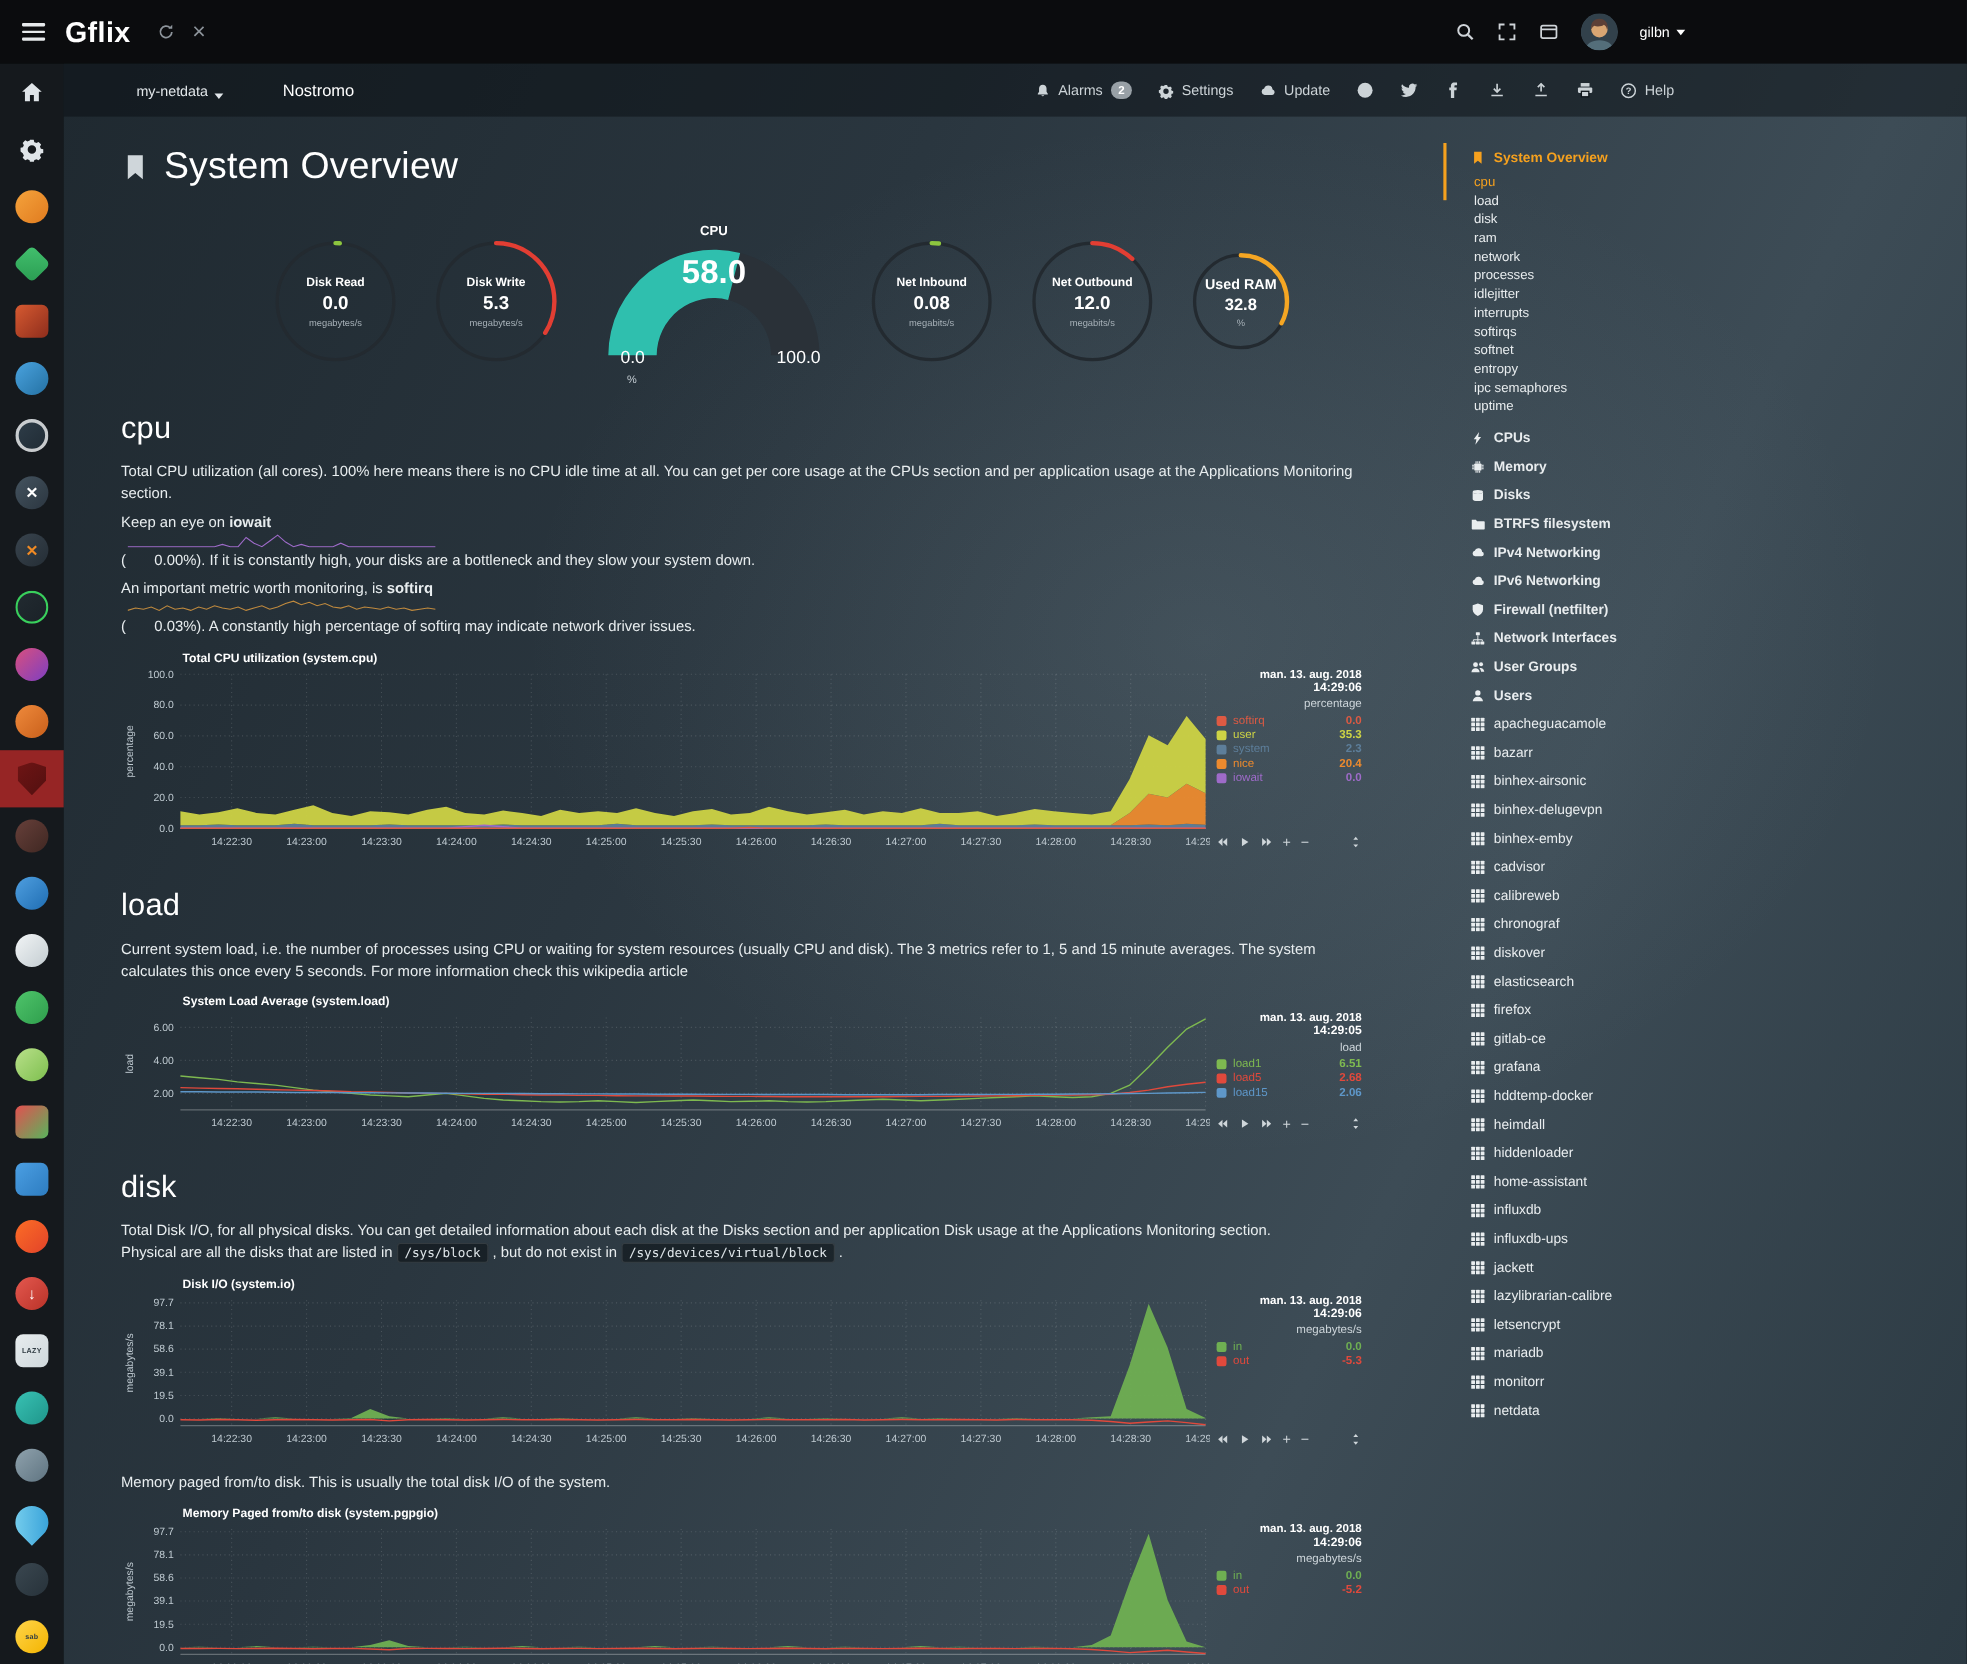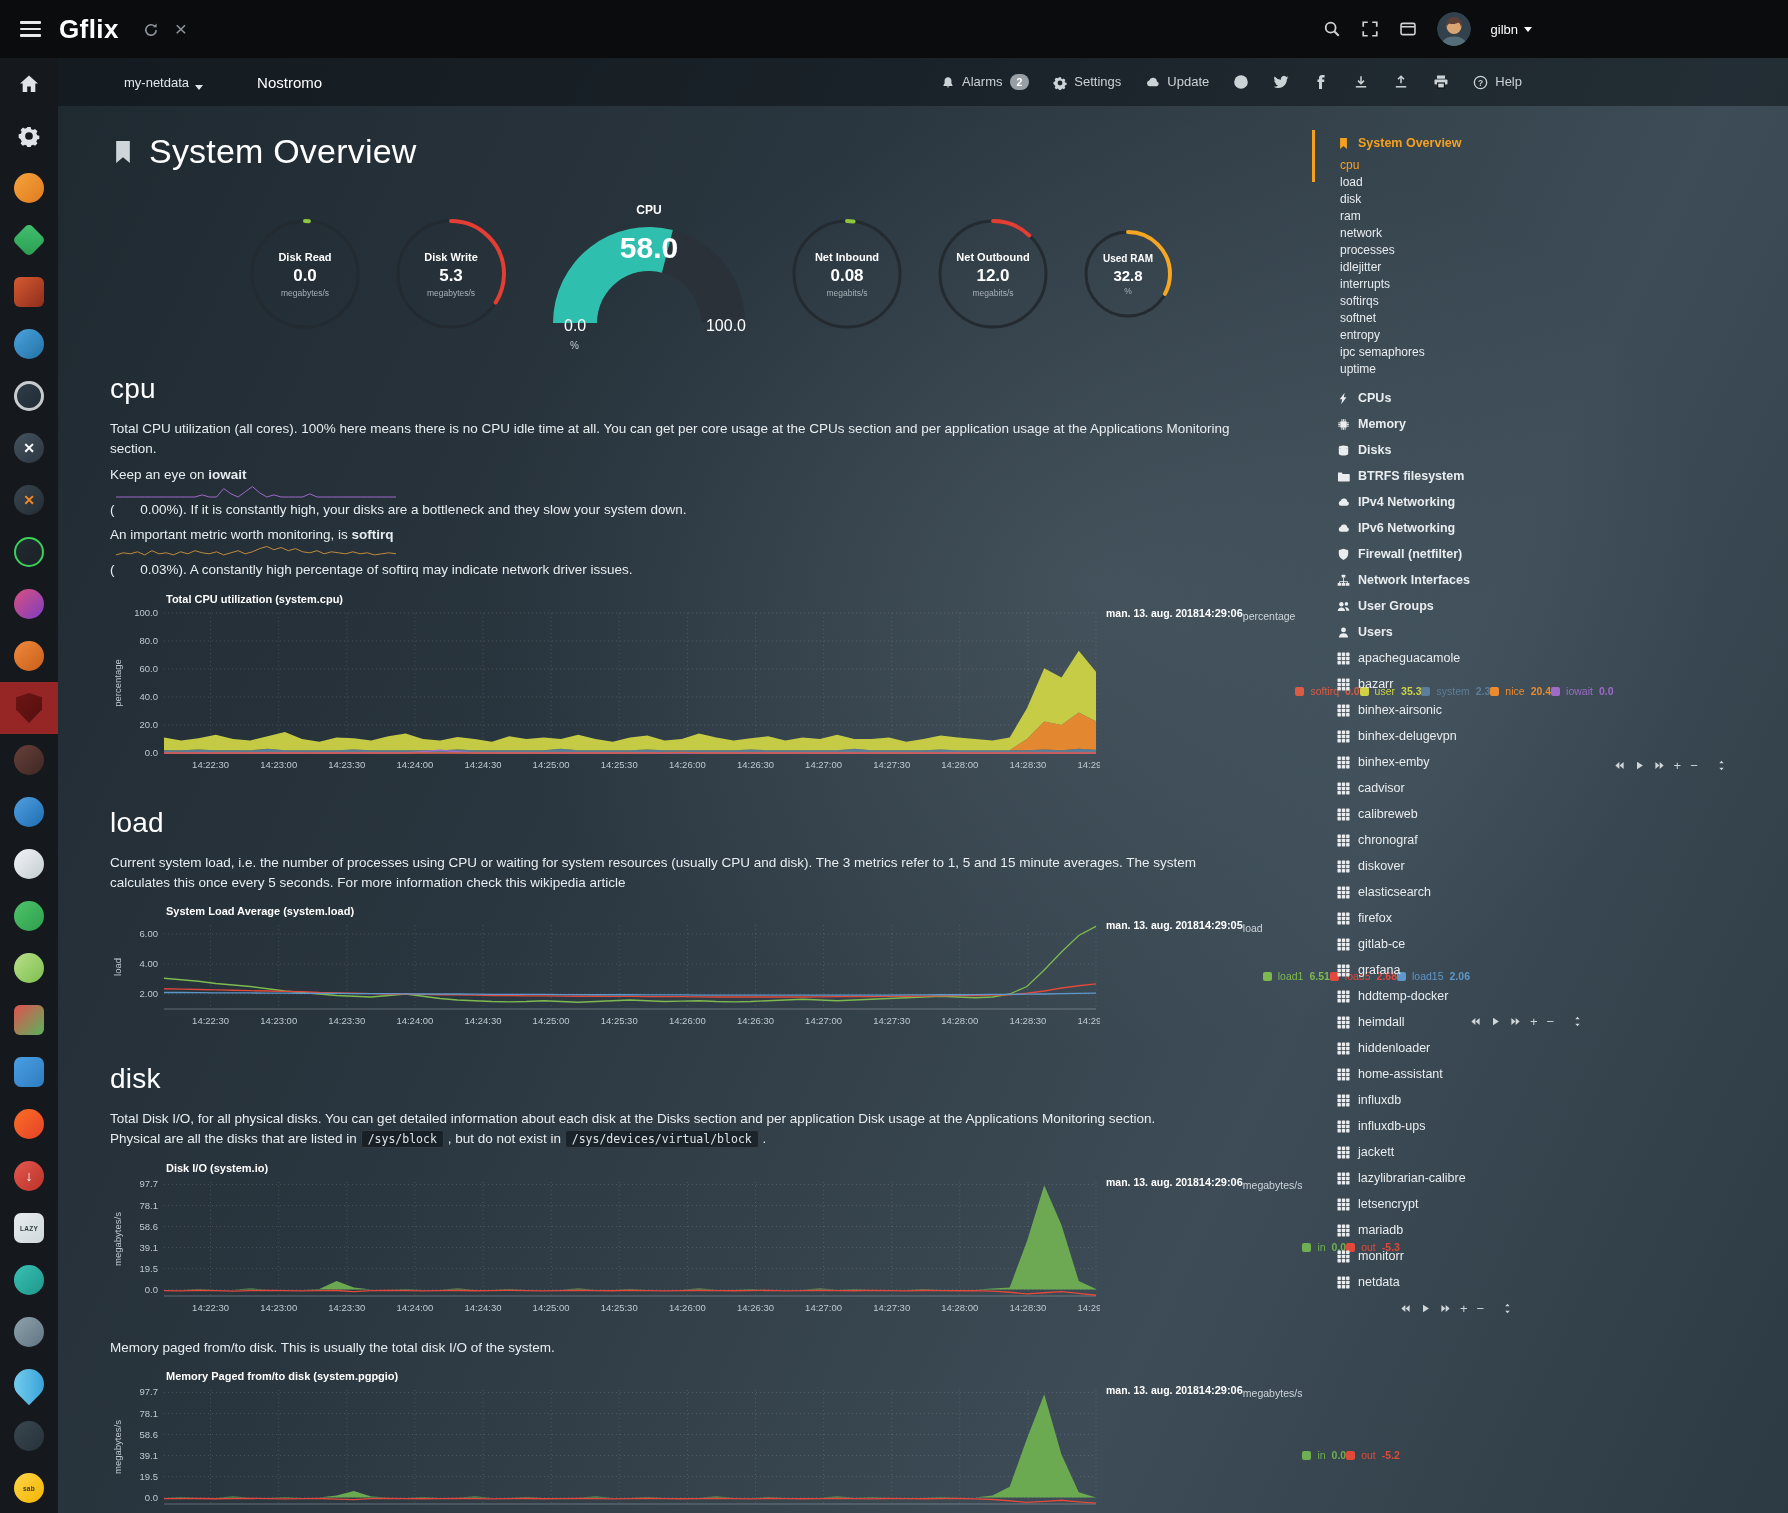--- a/index.html
+++ b/index.html
@@ -58,21 +58,21 @@
   .page-head h1{font-size:34px;font-weight:400;color:#fff;margin:0;letter-spacing:.2px}
   .subtitle{font-size:12.5px;color:#dfe5e8;margin:10px 0 0 2px}
 
   
   .gauges-row{display:flex;align-items:center;justify-content:center;gap:28px;margin:36px 0 6px}
   .gauge{position:relative;flex:none}
   .g-ov{position:absolute;inset:0;display:flex;flex-direction:column;align-items:center;justify-content:center}
   .g-label{font-size:11px;font-weight:700;color:#fff}
   .g-value{font-size:17px;font-weight:700;color:#fff;margin-top:3px}
   .g-unit{font-size:8.5px;color:#a7b1b8;margin-top:2px}
-  .gauge.sm .g-label{font-size:10px}
+  .gauge.sm .g-label{font-size:13px}
   .gauge.sm .g-value{font-size:15px}
   .easy{width:210px;height:134px;margin:0 6px}
   .easy .cpu-l{position:absolute;top:-4px;left:0;right:0;text-align:center;font-weight:700;font-size:12px;color:#fff}
   .easy .big{position:absolute;top:24px;left:0;right:0;text-align:center;font-size:30px;font-weight:700;color:#fff}
   .easy .mn{position:absolute;bottom:6px;left:20px;font-size:16px;color:#fff}
   .easy .mx{position:absolute;bottom:6px;right:8px;font-size:16px;color:#fff}
   .easy .pct{position:absolute;bottom:-10px;left:26px;font-size:10px;color:#c3ccd2}
 
   
   section h2{font-size:28px;font-weight:400;color:#fff;margin:32px 0 14px;letter-spacing:.2px}
@@ -82,21 +82,21 @@
   .code{font-family:"DejaVu Sans Mono",monospace;font-size:11.5px;background:rgba(10,14,18,.55);
         border:1px solid rgba(255,255,255,.12);border-radius:3px;padding:1px 6px;color:#dfe6ea}
 
   
   .chart-block{margin-top:12px}
   .chart-title{font-size:11px;font-weight:700;color:#fff;margin:0 0 2px 56px}
   .chart-main{display:flex;align-items:stretch}
   .grid{stroke:rgba(255,255,255,.14);stroke-dasharray:1 3}
   .axis{stroke:rgba(255,255,255,.28)}
   .axlbl{fill:#bfcad1;font-size:9.5px}
-  .chart-side{width:140px;flex:none;display:flex;flex-direction:row;font-size:10.5px;padding:0 2px 0 6px}
+  .chart-side{width:140px;flex:none;display:flex;flex-direction:column;font-size:10.5px;padding:0 2px 0 6px}
   .c-date{font-weight:700;color:#fff;text-align:right;white-space:nowrap}
   .c-time{font-weight:700;color:#fff;text-align:right;font-size:11px}
   .c-unit{text-align:right;color:#cdd5da;margin:3px 0 2px}
   .c-row{display:flex;align-items:center;gap:6px;margin-top:2px;line-height:11px}
   .c-row .sw{width:9px;height:9px;border-radius:2px;flex:none}
   .c-row .nm{flex:1;white-space:nowrap}
   .c-row .vl{text-align:right;font-weight:700}
   .c-toolbar{margin-top:auto;display:flex;align-items:center;gap:9px;color:#cfd6da;padding-bottom:3px}
   .c-toolbar .spacer{flex:1}
   .tbi{cursor:pointer;display:flex;align-items:center;font-size:13px;line-height:1}

